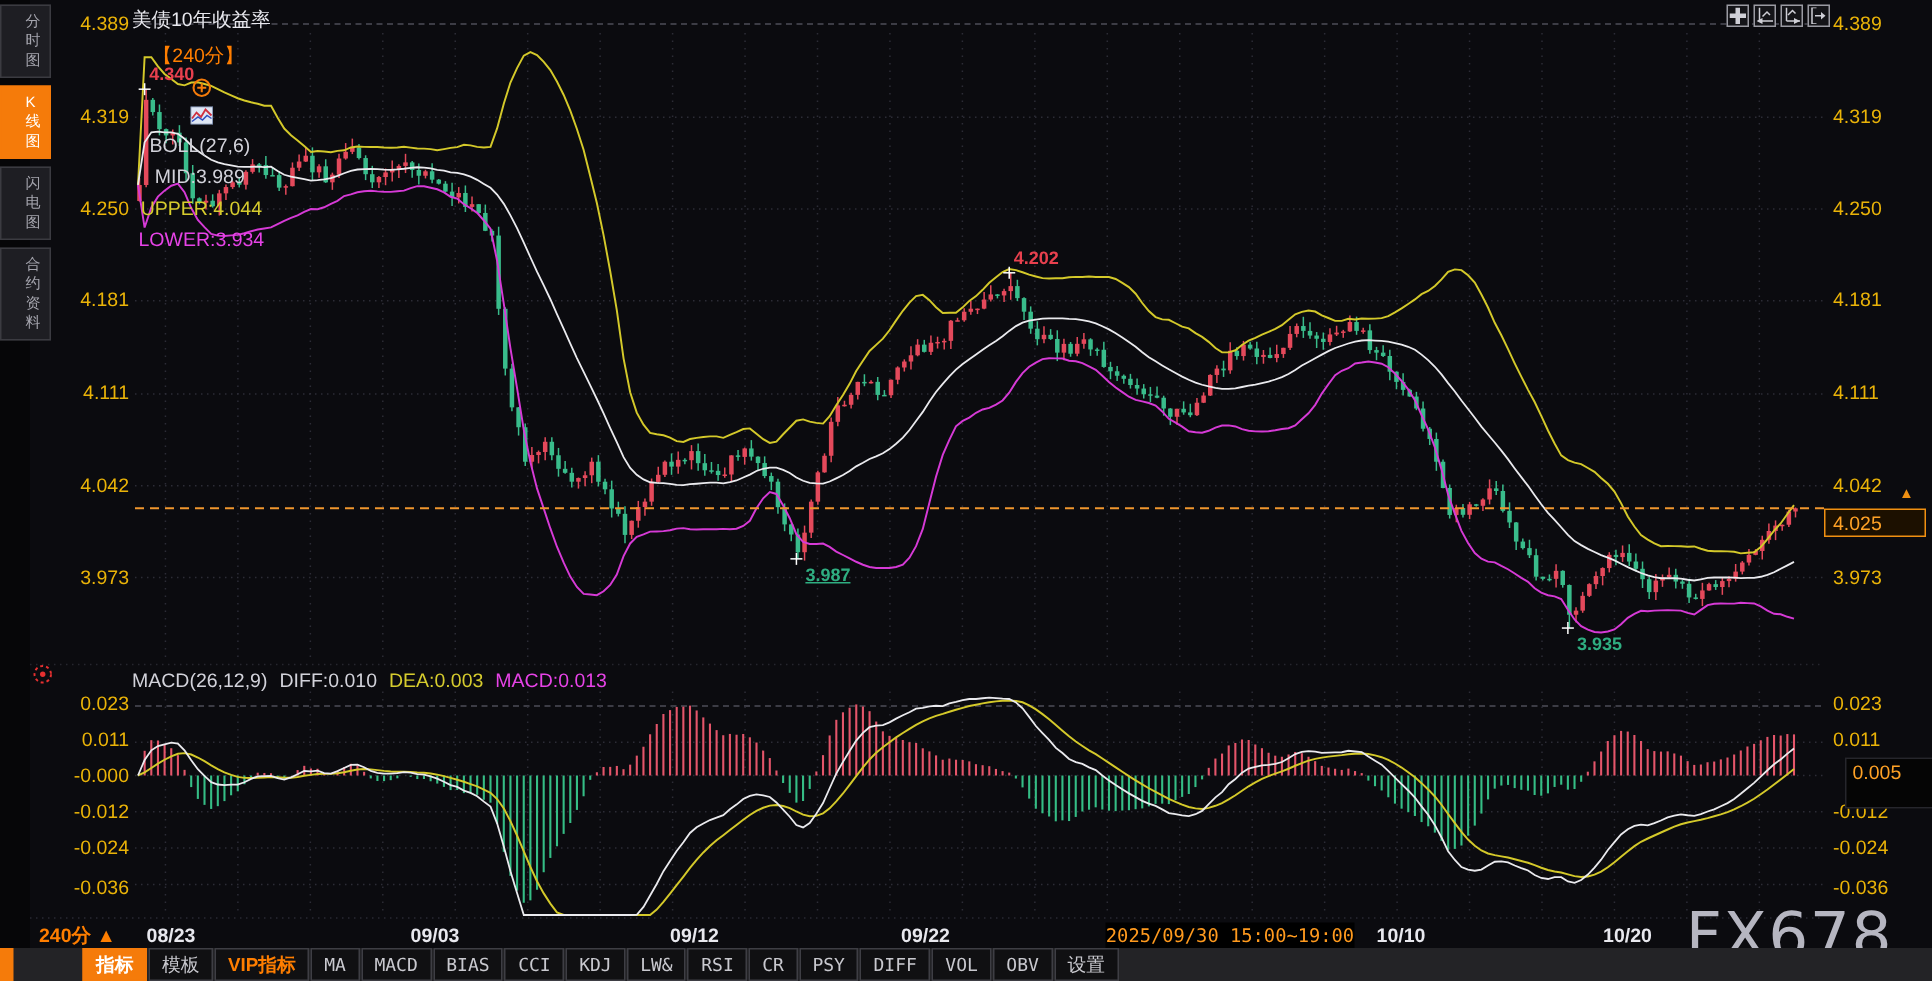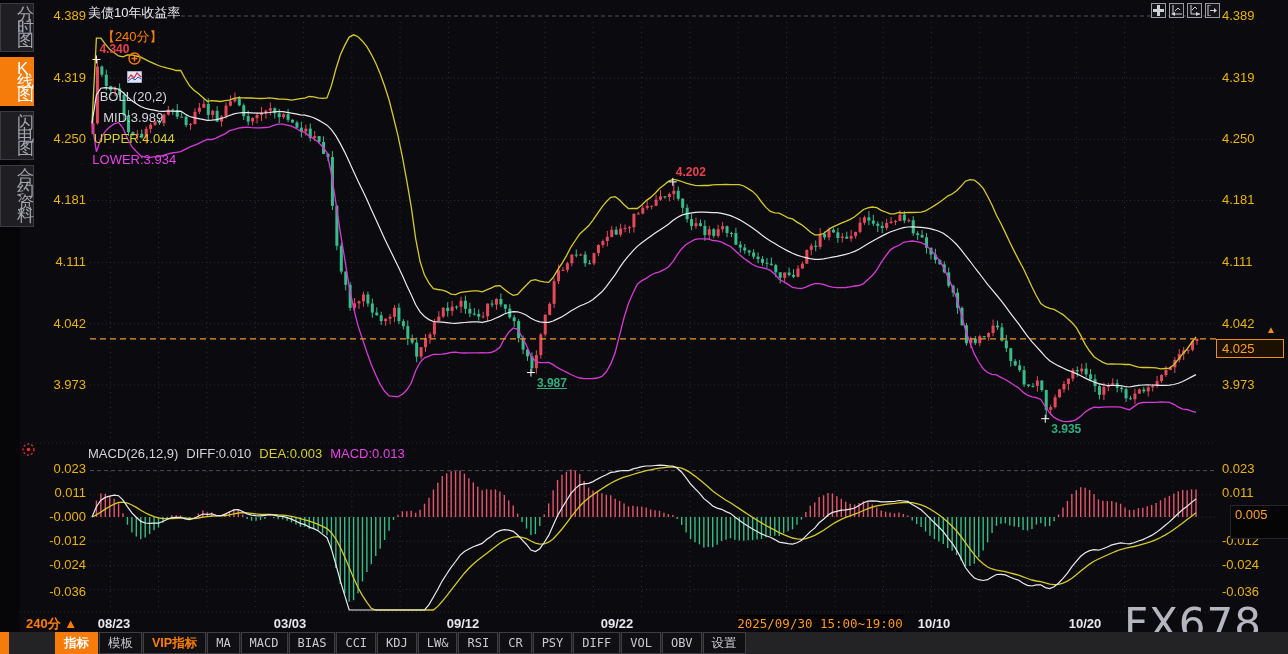--- a/index.html
+++ b/index.html
@@ -8,21 +8,21 @@
     background:#0b0b0f;font-family:"Liberation Sans",sans-serif;
     -webkit-font-smoothing:antialiased;
   }
   #chart-svg{position:absolute;left:0;top:0;z-index:1;}
 
   
   .sidebar{position:absolute;left:0;top:0;width:20px;height:654px;background:#060608;z-index:5;}
   .side-tab{
     width:19px;margin:0 16px 5px 0;padding:4px 16px;text-align:center;
     background:#1e1e23;border:1px solid #3b3b41;box-sizing:border-box;
-    color:#a5a5ae;font-size:17px;line-height:13px;word-break:break-all;cursor:pointer;
+    color:#a5a5ae;font-size:10px;line-height:13px;word-break:break-all;cursor:pointer;
   }
   .side-tab.active{background:#f57b0a;border-color:#f57b0a;color:#ffffff;}
 
   
   .title-row{position:absolute;left:88px;top:4px;height:16px;z-index:4;display:flex;align-items:center;gap:6px;font-size:13px;white-space:nowrap;flex-direction:column;}
   .t-white{color:#e8e8ee;}
   .t-orange{color:#ff7e00;}
   .t-gray{color:#d2d2da;}
   .t-yellow{color:#d6cc2e;}
   .t-magenta{color:#e743e7;}
@@ -924,21 +924,21 @@
         <path d="M6.5 3.5v6M3.5 6.5h6" stroke="#f57b0a" stroke-width="1.4"></path>
       </svg>
   </span>
   <span style="display:inline-flex;">
     <svg width="15" height="12" viewBox="0 0 15 12">
         <rect x="0" y="0" width="15" height="12" fill="#dfe7f5" stroke="#6a7da0"></rect>
         <path d="M1 8l3-4 3 3 3-5 4 4" fill="none" stroke="#d03040" stroke-width="1.2"></path>
         <path d="M1 10l4-3 3 2 3-3 3 2" fill="none" stroke="#3050c0" stroke-width="1"></path>
       </svg>
   </span>
-  <span class="t-gray" style="margin-left:-2px;">BOLL(20,2)</span>
+  <span class="t-gray" style="margin-left:-2px;">BOLL(27,6)</span>
   <span class="t-gray" style="margin-left:-2px;">MID:3.989</span>
   <span class="t-yellow">UPPER:4.044</span>
   <span class="t-magenta">LOWER:3.934</span>
 </div>
 
 <div class="winbtns">
   <div class="winbtn">
     <svg width="11" height="11" viewBox="0 0 11 11">
         <path d="M4 0h3v4h4v3H7v4H4V7H0V4h4z" fill="#cfcfd6"></path>
       </svg>
@@ -1016,21 +1016,21 @@
 <div class="axis-label al-right" style="top:533px">-0.012</div>
 <div class="axis-label al-right" style="top:557px">-0.024</div>
 <div class="axis-label al-right" style="top:584px">-0.036</div>
 <div class="macd-badge">0.005</div>
 
 <div class="xaxis-row">
   <div class="x-period">
     <span>240分</span> <span>▲</span>
   </div>
   <div class="x-label" style="left:86px">08/23</div>
-  <div class="x-label" style="left:262px">03/03</div>
+  <div class="x-label" style="left:262px">09/03</div>
   <div class="x-label" style="left:435px">09/12</div>
   <div class="x-label" style="left:589px">09/22</div>
   <div class="x-cross">2025/09/30 15:00~19:00 二</div>
   <div class="x-label" style="left:906px">10/10</div>
   <div class="x-label" style="left:1057px">10/20</div>
 </div>
 
 <div class="watermark">FX678</div>
 
 <div class="toolbar">

